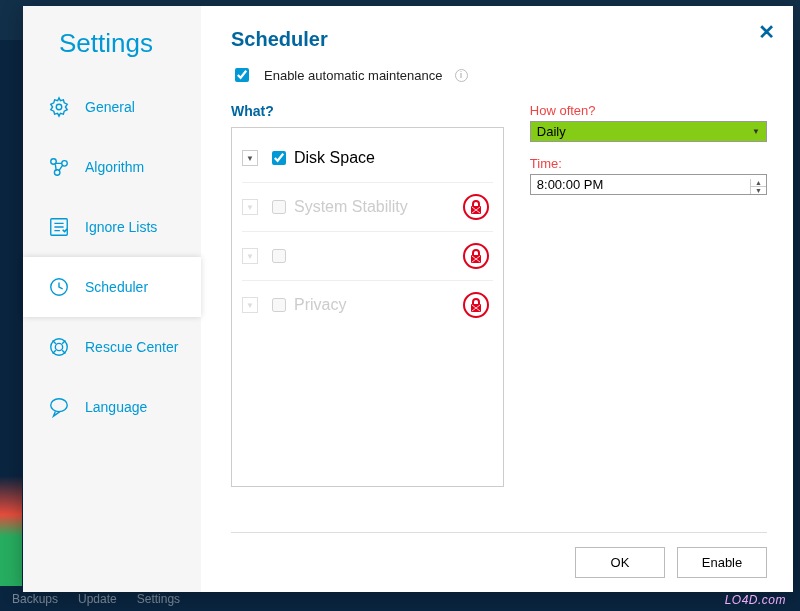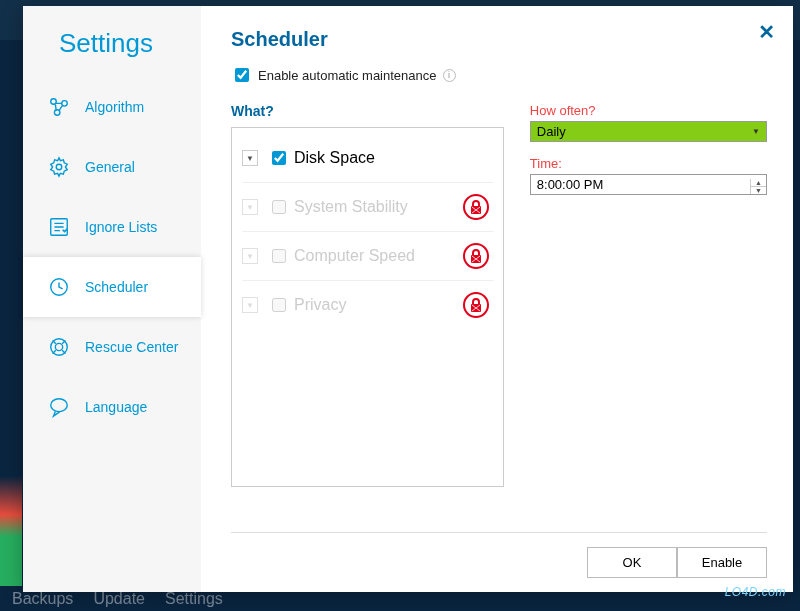--- a/index.html
+++ b/index.html
@@ -1,34 +1,34 @@
 <!DOCTYPE html>
 <html><head>
   <meta charset="utf-8">
   <style>
     * { box-sizing: border-box; font-family: "Segoe UI", Arial, sans-serif; }
     body { margin: 0; padding: 0; width: 800px; height: 611px; background: #0a2540; position: relative; overflow: hidden; }
     
     .bg-top { position: absolute; top: 0; left: 0; right: 0; height: 40px; background: #12304a; }
     .bg-left-green { position: absolute; left: 0; bottom: 25px; width: 22px; height: 110px; background: linear-gradient(to bottom, #0a2540 0%, #e74c3c 35%, #27ae60 55%, #27ae60 100%); }
-    .bg-bottom-left { position: absolute; bottom: 0; left: 0; height: 25px; display: flex; align-items: center; padding: 0 12px; gap: 20px; color: #c0c8d0; font-size: 16px; margin-top: 20px; }
+    .bg-bottom-left { position: absolute; bottom: 0; left: 0; height: 25px; display: flex; align-items: center; padding: 0 12px; gap: 20px; color: #c0c8d0; font-size: 12px; margin-top: 20px; }
     .bg-bottom-left span { opacity: 0.6; }
     
     .dialog { position: absolute; left: 23px; top: 6px; right: 7px; bottom: 19px; background: #fff; display: flex; box-shadow: 0 2px 20px rgba(0,0,0,0.3); }
     
     .sidebar { width: 178px; background: #f6f6f6; padding-top: 22px; }
     .sidebar-title { font-size: 26px; font-weight: 300; color: #0099d6; padding: 0 0 18px 36px; }
     .sidebar-item { display: flex; align-items: center; padding: 18px 0 18px 24px; color: #0099d6; font-size: 14px; cursor: pointer; position: relative; }
     .sidebar-item.selected { background: #fff; box-shadow: 0 0 6px rgba(0,0,0,0.15); z-index: 2; position: relative; }
     .sidebar-item .icon { width: 24px; height: 24px; margin-right: 14px; display: flex; align-items: center; justify-content: center; }
     
     .main { flex: 1; padding: 22px 26px 0 30px; position: relative; display: flex; flex-direction: column; }
     .close-btn { position: absolute; top: 14px; right: 18px; color: #0066a0; font-size: 20px; font-weight: bold; cursor: pointer; }
     .main-title { font-size: 20px; color: #0066a0; font-weight: 600; margin-bottom: 14px; }
-    .enable-row { display: flex; align-items: center; gap: 6px; font-size: 13px; color: #222; margin-bottom: 18px; }
+    .enable-row { display: flex; align-items: center; gap: 12px; font-size: 13px; color: #222; margin-bottom: 18px; }
     .enable-row input[type=checkbox] { width: 14px; height: 14px; accent-color: #0099d6; }
     .info-icon { width: 13px; height: 13px; border: 1px solid #bbb; border-radius: 50%; display: inline-flex; align-items: center; justify-content: center; font-size: 9px; color: #999; }
     
     .columns { display: flex; gap: 26px; flex: 1; }
     .col-left { flex: 1.15; }
     .col-right { flex: 1; }
     .col-title { font-size: 14px; font-weight: 700; color: #0066a0; margin-bottom: 8px; }
     
     .what-box { border: 1px solid #ccc; height: 360px; background: #fff; padding: 6px 10px; }
     .what-row { display: flex; align-items: center; padding: 14px 4px 14px 0; border-bottom: 1px solid #eee; position: relative; }
@@ -42,61 +42,61 @@
     
     .field-label { font-size: 13px; color: #ef4444; margin-bottom: 3px; }
     .select-box { border: 1px solid #999; padding: 2px 6px; font-size: 13px; display: flex; justify-content: space-between; align-items: center; cursor: pointer; background: #84cc16; margin-bottom: 14px; }
     .select-box .arrow { font-size: 8px; color: #333; }
     .time-box { border: 1px solid #999; display: flex; align-items: flex-end; background: #fff; }
     .time-input { flex: 1; padding: 2px 6px; font-size: 13px; border: none; }
     .spinner { width: 16px; display: flex; flex-direction: column; border-left: 1px solid #ccc; }
     .spinner div { flex: 1; display: flex; align-items: center; justify-content: center; font-size: 7px; color: #555; cursor: pointer; border-bottom: 1px solid #ccc; }
     .spinner div:last-child { border-bottom: none; }
     
-    .footer { border-top: 1px solid #ddd; padding: 14px 0 14px; display: flex; justify-content: flex-end; margin-top: 8px; }
+    .footer { border-top: 1px solid #ddd; padding: 14px 0 14px; display: flex; justify-content: flex-end; gap: 12px; margin-top: 8px; }
     .btn { min-width: 90px; padding: 7px 18px; border: 1px solid #bbb; background: #fff; font-size: 13px; cursor: pointer; text-align: center; }
     
-    .watermark { position: absolute; right: 14px; bottom: 12px; color: #7dd3fc; font-size: 12px; font-style: italic; letter-spacing: 0.5px; text-align: center; }
+    .watermark { position: absolute; right: 14px; bottom: 4px; color: #f0abfc; font-size: 12px; font-style: italic; letter-spacing: 0.5px; text-align: center; }
   </style>
 </head>
 <body>
 
 <div class="bg-top"></div>
 <div class="bg-left-green"></div>
 <div class="bg-bottom-left">
   <span>Backups</span>
   <span>Update</span>
   <span>Settings</span>
 </div>
 
 <div class="dialog">
 
   <div class="sidebar">
     <div class="sidebar-title">Settings</div>
 
     <div class="sidebar-item">
       <span class="icon">
         <svg width="22" height="22" viewBox="0 0 24 24" fill="none" stroke="#0099d6" stroke-width="1.5">
+            <circle cx="12" cy="12" r="3"></circle>
+            <path d="M12 2l1.5 3 3.3-.9.9 3.3L21 9l-2 3 2 3-3.3 1.5-.9 3.3-3.3-.9L12 22l-1.5-3-3.3.9-.9-3.3L3 15l2-3-2-3 3.3-1.5.9-3.3 3.3.9z"></path>
+          </svg>
+      </span>
+      <span>General</span>
+    </div>
+
+    <div class="sidebar-item">
+      <span class="icon">
+        <svg width="22" height="22" viewBox="0 0 24 24" fill="none" stroke="#0099d6" stroke-width="1.5">
             <circle cx="6" cy="6" r="3"></circle>
             <circle cx="18" cy="8" r="3"></circle>
             <circle cx="10" cy="18" r="3"></circle>
             <path d="M8 8l7 0M8 9l1 7M16 10l-4 6"></path>
           </svg>
       </span>
       <span>Algorithm</span>
-    </div>
-
-    <div class="sidebar-item">
-      <span class="icon">
-        <svg width="22" height="22" viewBox="0 0 24 24" fill="none" stroke="#0099d6" stroke-width="1.5">
-            <circle cx="12" cy="12" r="3"></circle>
-            <path d="M12 2l1.5 3 3.3-.9.9 3.3L21 9l-2 3 2 3-3.3 1.5-.9 3.3-3.3-.9L12 22l-1.5-3-3.3.9-.9-3.3L3 15l2-3-2-3 3.3-1.5.9-3.3 3.3.9z"></path>
-          </svg>
-      </span>
-      <span>General</span>
     </div>
 
     <div class="sidebar-item">
       <span class="icon">
         <svg width="22" height="22" viewBox="0 0 24 24" fill="none" stroke="#0099d6" stroke-width="1.5">
             <rect x="3" y="3" width="18" height="18" rx="1"></rect>
             <path d="M7 8h10M7 12h10M7 16h6"></path>
             <path d="M16 15l2 2 3-3" stroke-width="1.8"></path>
           </svg>
       </span>
@@ -165,21 +165,20 @@
                   <rect x="8" y="12" width="10" height="8" rx="1" fill="#e2001a"></rect>
                   <path d="M10 12v-2a3 3 0 016 0v2" fill="none" stroke="#e2001a" stroke-width="2"></path>
                   <path d="M9 13l8 6M9 19l8-6" stroke="#fff" stroke-width="0.8"></path>
                 </svg>
             </span>
           </div>
 
           <div class="what-row disabled">
             <div class="disclosure">▼</div>
             <input type="checkbox" disabled="" style="">
-            <span>Computer Speed</span>
             <span class="lock">
               <svg width="26" height="26" viewBox="0 0 26 26">
                   <circle cx="13" cy="13" r="12" fill="none" stroke="#e2001a" stroke-width="2"></circle>
                   <rect x="8" y="12" width="10" height="8" rx="1" fill="#e2001a"></rect>
                   <path d="M10 12v-2a3 3 0 016 0v2" fill="none" stroke="#e2001a" stroke-width="2"></path>
                   <path d="M9 13l8 6M9 19l8-6" stroke="#fff" stroke-width="0.8"></path>
                 </svg>
             </span>
           </div>
 

